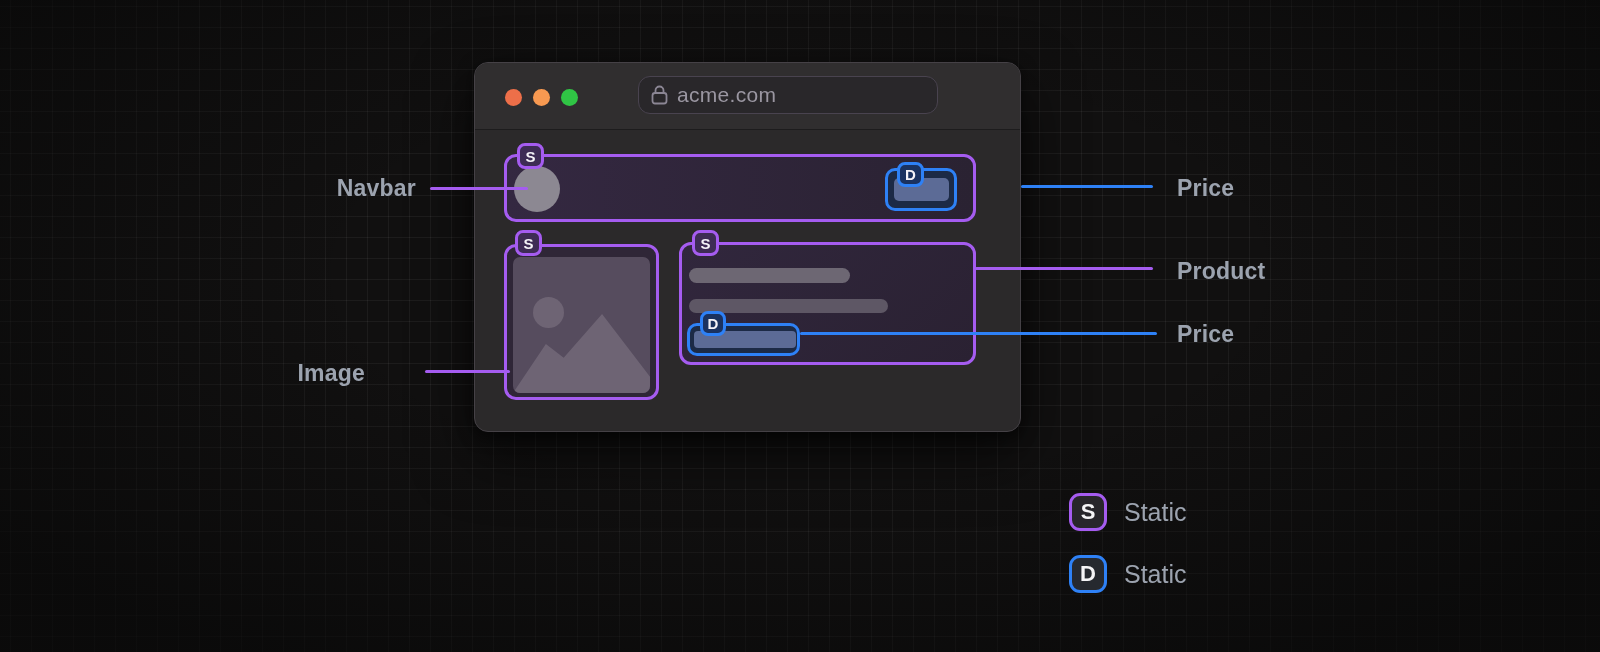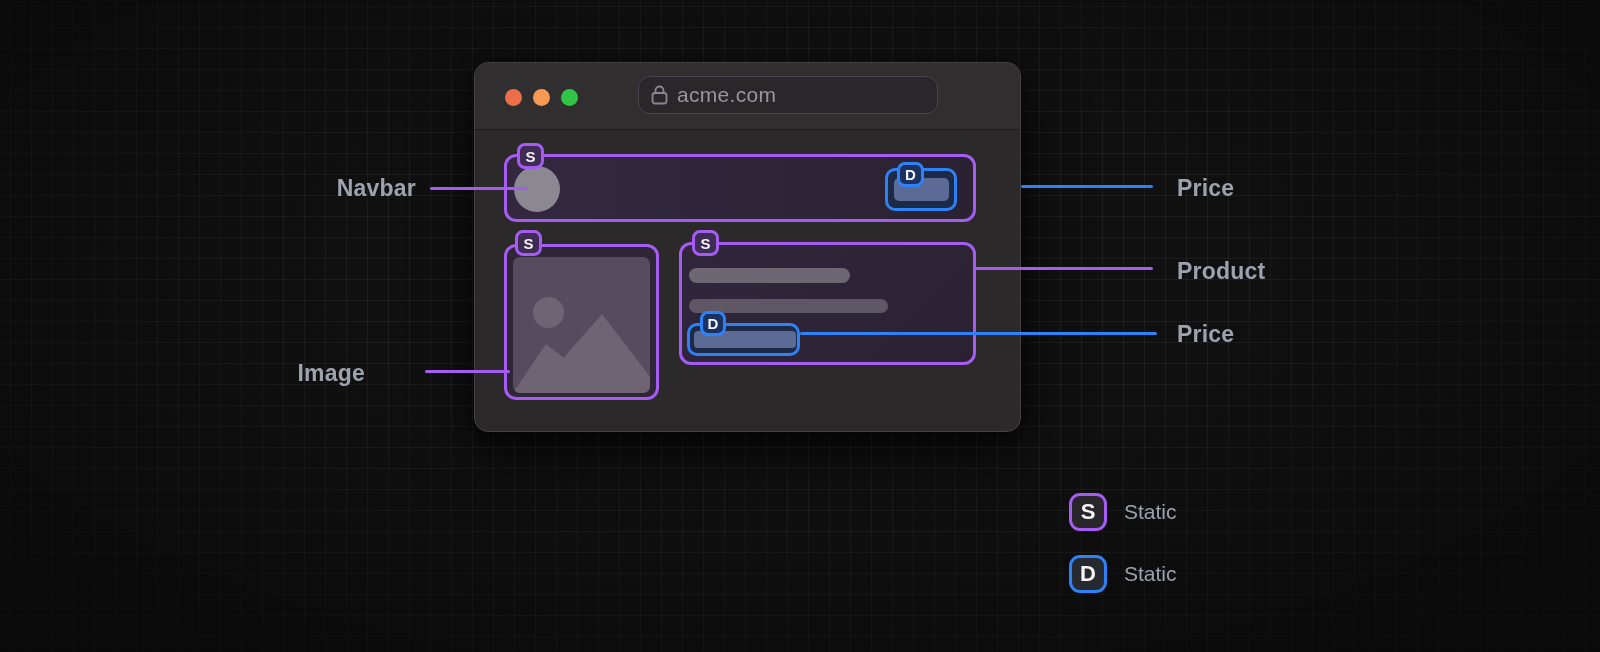--- a/index.html
+++ b/index.html
@@ -110,21 +110,21 @@
   
   .legend{position:absolute;left:1069px;top:493px;z-index:5;display:flex;flex-direction:column;gap:24px;}
   .legend-row{display:flex;align-items:center;gap:17px;}
   .legend-badge{
     width:38px;height:38px;box-sizing:border-box;border-radius:11px;
     display:flex;align-items:center;justify-content:center;
     color:#f5f4f6;font-size:22px;font-weight:700;
   }
   .legend-badge.s{border:3px solid #a55cf0;background:#28262b;}
   .legend-badge.d{border:3px solid #2e81f6;background:#26292f;}
-  .legend-label{color:#9ca3af;font-size:21px;font-weight:500;}
+  .legend-label{color:#9ca3af;font-size:25px;font-weight:500;}
 </style>
 </head>
 <body>
 
 <div class="canvas">
 
   <div class="window">
     <div class="chrome">
       <div class="lights">
         <span class="light red"></span>

